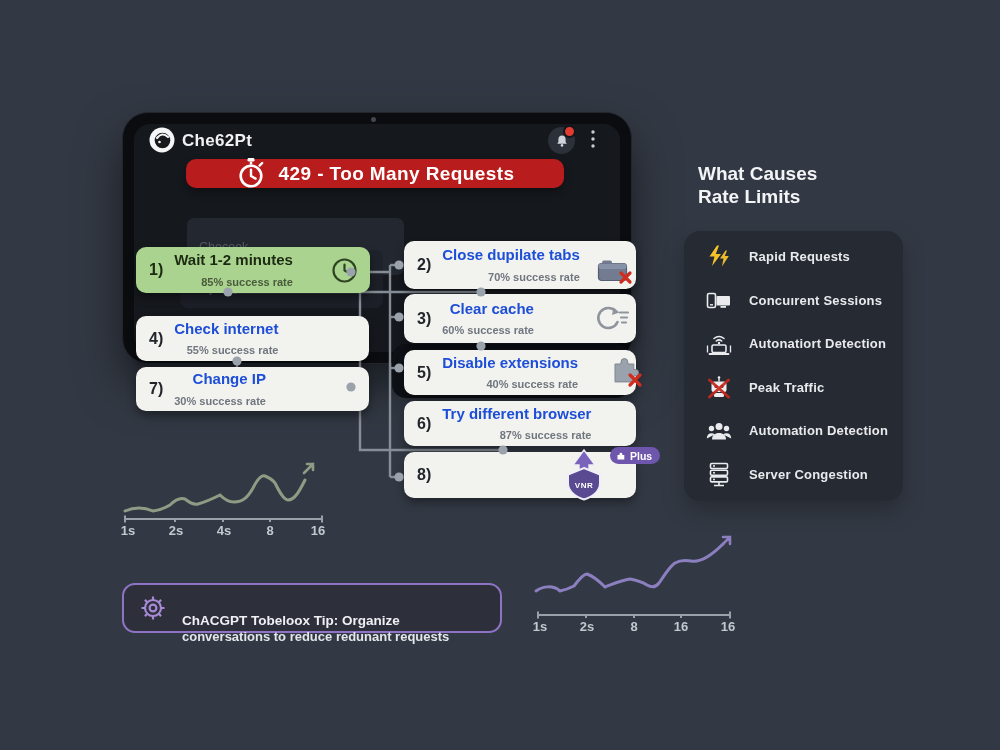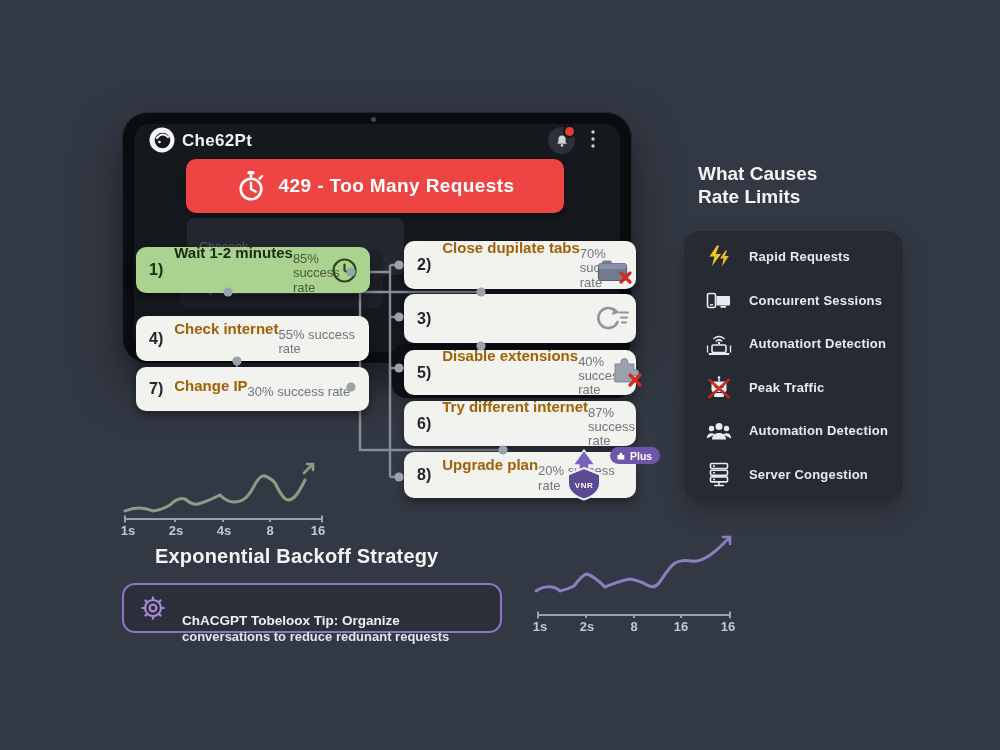--- a/index.html
+++ b/index.html
@@ -14,39 +14,39 @@
   .cam{left:371px;top:117px;width:5px;height:5px;border-radius:50%;background:#41474f;z-index:2;}
   .tab-shadow{left:392px;top:344px;width:238px;height:54px;background:#0d1015;border-radius:14px;z-index:1;}
 
   .app-title{left:182px;top:131px;font-size:17px;font-weight:800;color:#eef0f2;z-index:2;letter-spacing:.3px;}
   .logo{left:149px;top:127px;z-index:2;}
   .notif{left:548px;top:127px;width:27px;height:27px;border-radius:50%;background:#2c3139;z-index:2;
          display:flex;align-items:center;justify-content:center;}
   .notif .dot{position:absolute;right:-1px;top:-2px;width:9px;height:9px;border-radius:50%;background:#e23c30;border:2px solid #14161b;}
   .kebab{left:590px;top:129px;z-index:2;}
 
-  .banner{left:186px;top:159px;width:378px;height:54px;background:#ef4444;border-radius:10px;z-index:2;
+  .banner{left:186px;top:159px;width:378px;height:29px;background:#b91c1c;border-radius:10px;z-index:2;
           display:flex;align-items:center;justify-content:center;gap:13px;box-shadow:0 4px 9px rgba(0,0,0,.35);}
   .banner .txt{color:#ffffff;font-size:19px;font-weight:800;letter-spacing:.4px;}
 
   .search{left:187px;top:218px;width:193px;height:25px;background:#232830;border:none;border-radius:7px;
           color:#aab0ba;padding:16px 12px;font-size:12.5px;z-index:2;outline:none;}
   .search::placeholder{color:#545b66;}
 
   .ghost-row{left:180px;top:250px;width:203px;height:58px;background:#1d2129;border-radius:8px;z-index:2;opacity:.85;}
   .ghost-wifi{left:203px;top:283px;z-index:2;display:flex;align-items:center;gap:5px;}
   .ghost-wifi .glabel{font-size:12px;font-weight:700;color:#474e59;}
 
   
   .box{position:absolute;border-radius:10px;display:flex;align-items:center;padding:0 10px 0 13px;gap:11px;
        z-index:3;box-shadow:0 5px 10px rgba(0,0,0,.38);}
   .box .num{font-size:16px;font-weight:800;color:#22262c;}
-  .box .tcol{display:flex;flex-direction:row;line-height:1.1;}
-  .box .t{font-size:15px;font-weight:800;color:#a16207;white-space:nowrap;}
-  .box .s{font-size:13px;font-weight:400;color:#70767e;margin-top:7px;}
+  .box .tcol{display:flex;flex-direction:column;line-height:1.1;align-items:flex-end;}
+  .box .t{font-size:15px;font-weight:800;color:#1d4ed8;white-space:nowrap;}
+  .box .s{font-size:11px;font-weight:700;color:#70767e;margin-top:7px;}
   .box.green{background:#a9d38f;}
   .box.green .num,.box.green .t{color:#1e2b13;}
   .box.green .s{color:#4a5a3c;}
   .box.white{background:#f2f2ef;}
   .icon-right{position:absolute;}
 
   .plus-badge{left:610px;top:447px;height:17px;background:#6e56ad;border-radius:9px;z-index:5;
               display:flex;align-items:center;gap:4px;padding:0 8px 0 6px;color:#fff;font-size:10.5px;font-weight:700;}
   .shield-wrap{left:552px;top:438px;z-index:4;}
 
@@ -180,20 +180,24 @@
     <svg class="icon-right" style="right:2px;top:18px" width="38" height="28" viewBox="0 0 38 28">
       <rect x="6" y="1.5" width="10" height="5" rx="2" fill="#737b90"></rect>
       <rect x="2.5" y="4.5" width="28" height="17" rx="3" fill="#737b90" stroke="#565e72" stroke-width="1.2"></rect>
       <rect x="2.5" y="4.5" width="28" height="5.5" rx="2.5" fill="#8791a8"></rect>
       <path d="M25,14 L34,23 M34,14 L25,23" stroke="#cf2d20" stroke-width="3.2" stroke-linecap="round"></path>
     </svg>
   </div>
 
   <div class="box white" style="left:404px;top:294px;width:209px;height:49px;">
     <span class="num">3)</span>
+    <span class="tcol">
+      <span class="t">Clear cache</span>
+      <span class="s">60% success rate</span>
+    </span>
     <svg class="icon-right" style="right:6px;top:9px" width="40" height="31" viewBox="0 0 40 31">
       <path d="M25.5,8 A10,10 0 1 0 27.5,19" stroke="#90959d" stroke-width="2.6" fill="none" stroke-linecap="round"></path>
       <polygon points="23.5,4.5 29.5,9.5 22,12" fill="#90959d"></polygon>
       <path d="M30,9.5 h8 M31,14.5 h6 M32,19.5 h4" stroke="#90959d" stroke-width="2.2" stroke-linecap="round"></path>
     </svg>
   </div>
 
   <div class="box white" style="left:404px;top:350px;width:209px;height:45px;">
     <span class="num">5)</span>
     <span class="tcol">
@@ -202,31 +206,27 @@
     </span>
     <svg class="icon-right" style="right:-8px;top:2px" width="34" height="36" viewBox="0 0 34 36">
       <path d="M5,12 h6 v-2 a3.4,3.4 0 0 1 6.8,0 v2 h6 v5.5 h1.6 a3.2,3.2 0 0 1 0,6.4 h-1.6 v6 h-18.8 z" fill="#9aa2ad" stroke="#7e868f" stroke-width="1"></path>
       <path d="M20,23 L30,33 M30,23 L20,33" stroke="#cf2d20" stroke-width="3.2" stroke-linecap="round"></path>
     </svg>
   </div>
 
   <div class="box white" style="left:404px;top:401px;width:209px;height:45px;">
     <span class="num">6)</span>
     <span class="tcol">
-      <span class="t">Try different internet</span>
+      <span class="t">Try different browser</span>
       <span class="s">87% success rate</span>
     </span>
   </div>
 
   <div class="box white" style="left:404px;top:452px;width:209px;height:46px;">
     <span class="num">8)</span>
-    <span class="tcol">
-      <span class="t">Upgrade plan</span>
-      <span class="s">20% success rate</span>
-    </span>
   </div>
 
   <div class="abs shield-wrap">
     <svg width="62" height="64" viewBox="0 0 62 64">
       <path d="M21,27 L32,12 L43,27 L37,27 L37,37 L27,37 L27,27 Z" fill="#7a63bb" stroke="#efeef8" stroke-width="1.4"></path>
       <path d="M32,30 L48,36.5 V45 C48,53.5 41,58.5 32,61.5 C23,58.5 16,53.5 16,45 V36.5 Z" fill="#594a92" stroke="#f0eff8" stroke-width="2"></path>
       <text class="shield-t" x="32" y="50" text-anchor="middle">VNR</text>
     </svg>
   </div>
 
@@ -349,21 +349,20 @@
         <line x1="111" y1="67" x2="111" y2="70"></line>
         <line x1="158" y1="67" x2="158" y2="70"></line>
     </g>
     <text class="tick" x="16" y="83" text-anchor="middle">1s</text>
     <text class="tick" x="64" y="83" text-anchor="middle">2s</text>
     <text class="tick" x="112" y="83" text-anchor="middle">4s</text>
     <text class="tick" x="158" y="83" text-anchor="middle">8</text>
     <text class="tick" x="206" y="83" text-anchor="middle">16</text>
   </svg>
 
-  <div class="abs bk-title">Exponential Backoff Strategy</div>
 
   <div class="abs tip">
     <svg width="32" height="32" viewBox="0 0 32 32">
       <g stroke="#a78ad4" stroke-width="2.2" fill="none">
         <circle cx="16" cy="16" r="8"></circle>
         <circle cx="16" cy="16" r="3.4"></circle>
         <path d="M16,8 V4.5 M16,24 V27.5 M8,16 H4.5 M24,16 H27.5 M10.3,10.3 L7.9,7.9 M21.7,21.7 L24.1,24.1 M10.3,21.7 L7.9,24.1 M21.7,10.3 L24.1,7.9"></path>
       </g>
     </svg>
     <span class="lines">

